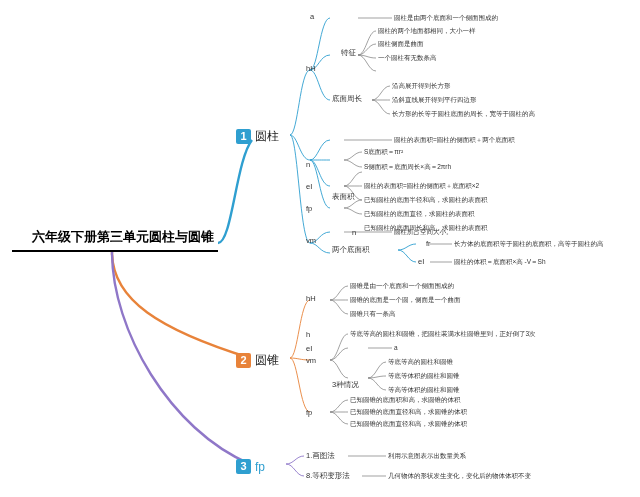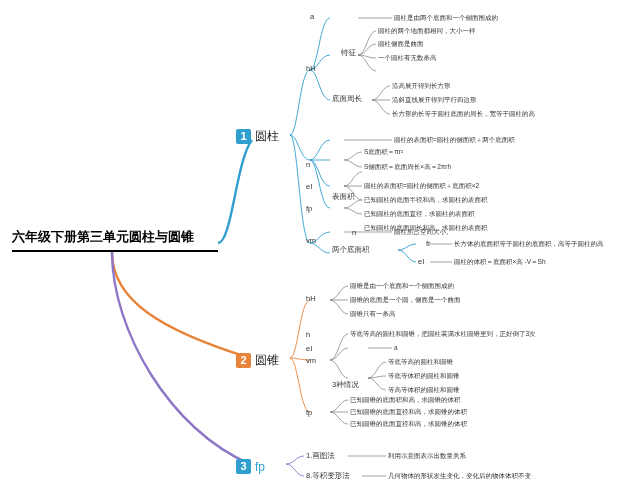--- a/index.html
+++ b/index.html
@@ -5,21 +5,21 @@
   html,body{margin:0;padding:0;}
   body{
     width:640px;height:497px;
     background:#ffffff;
     font-family:"Liberation Sans","DejaVu Sans",sans-serif;
     overflow:hidden;
     position:relative;
   }
   #canvas{position:absolute;left:0;top:0;width:640px;height:497px;}
   svg.lines{position:absolute;left:0;top:0;width:640px;height:497px;}
-  .node{position:absolute;white-space:nowrap;}
+  .node{position:absolute;white-space:nowrap;margin-left:20px;}
   .root{
     left:12px;top:228px;
     font-size:13px;font-weight:bold;color:#000;
     letter-spacing:0px;
   }
   .root-underline{
     position:absolute;left:12px;top:250px;width:206px;height:2px;background:#000;
   }
   .branch{
     position:absolute;

